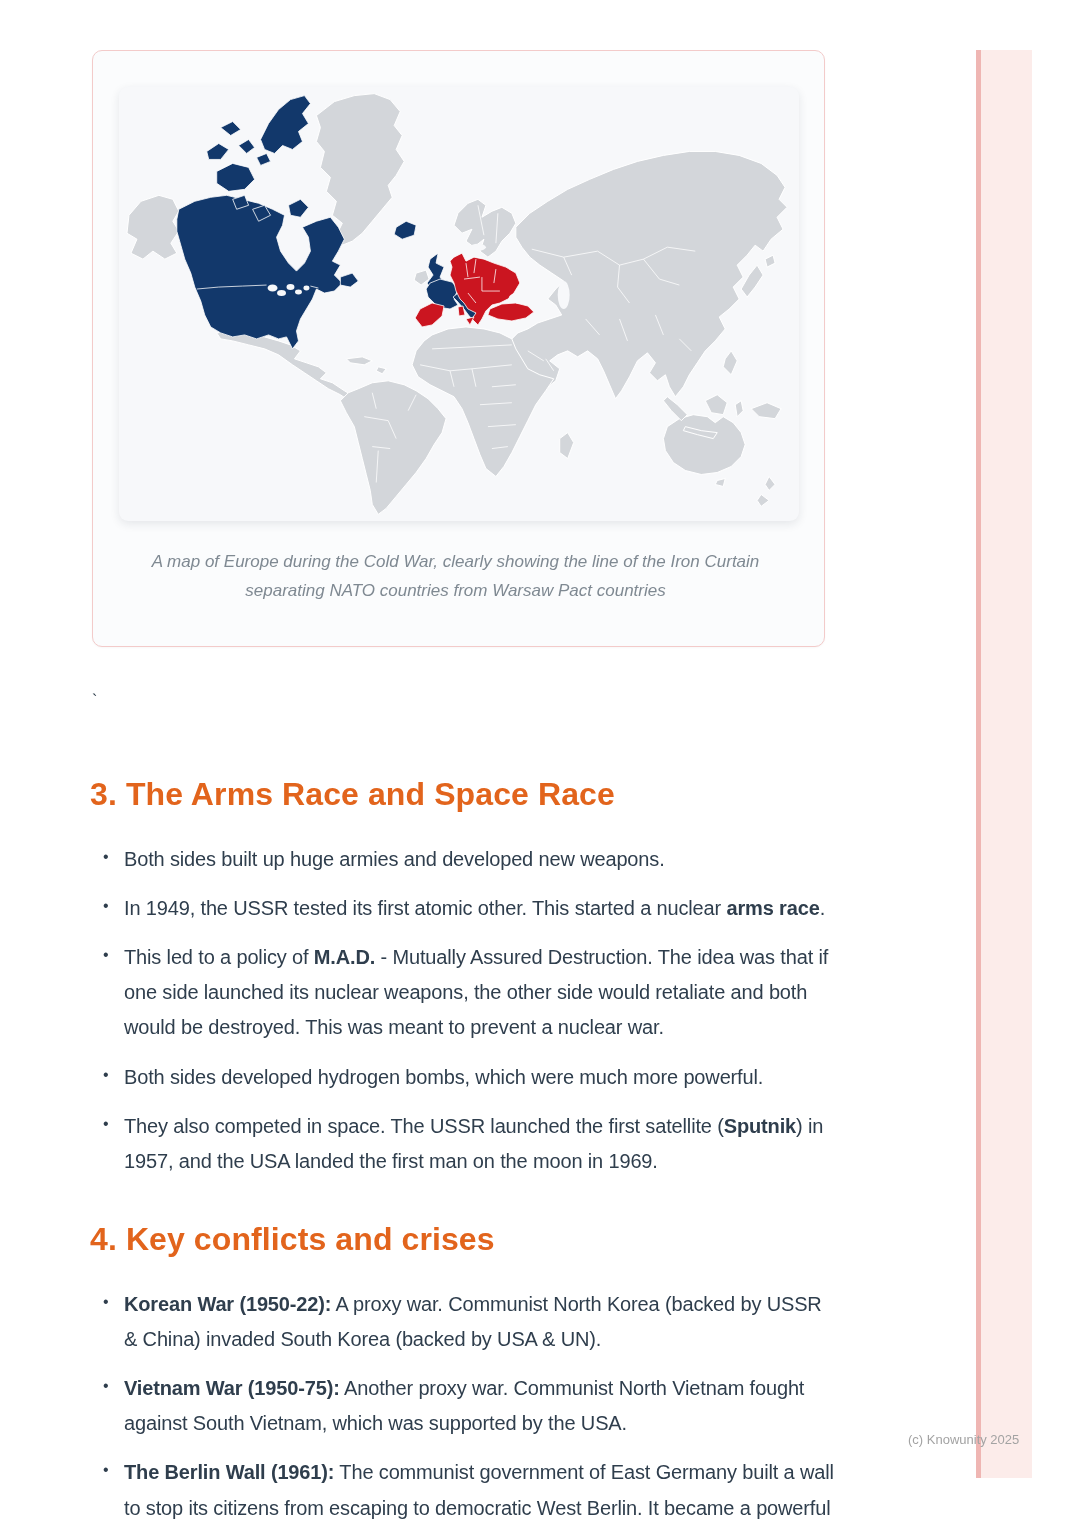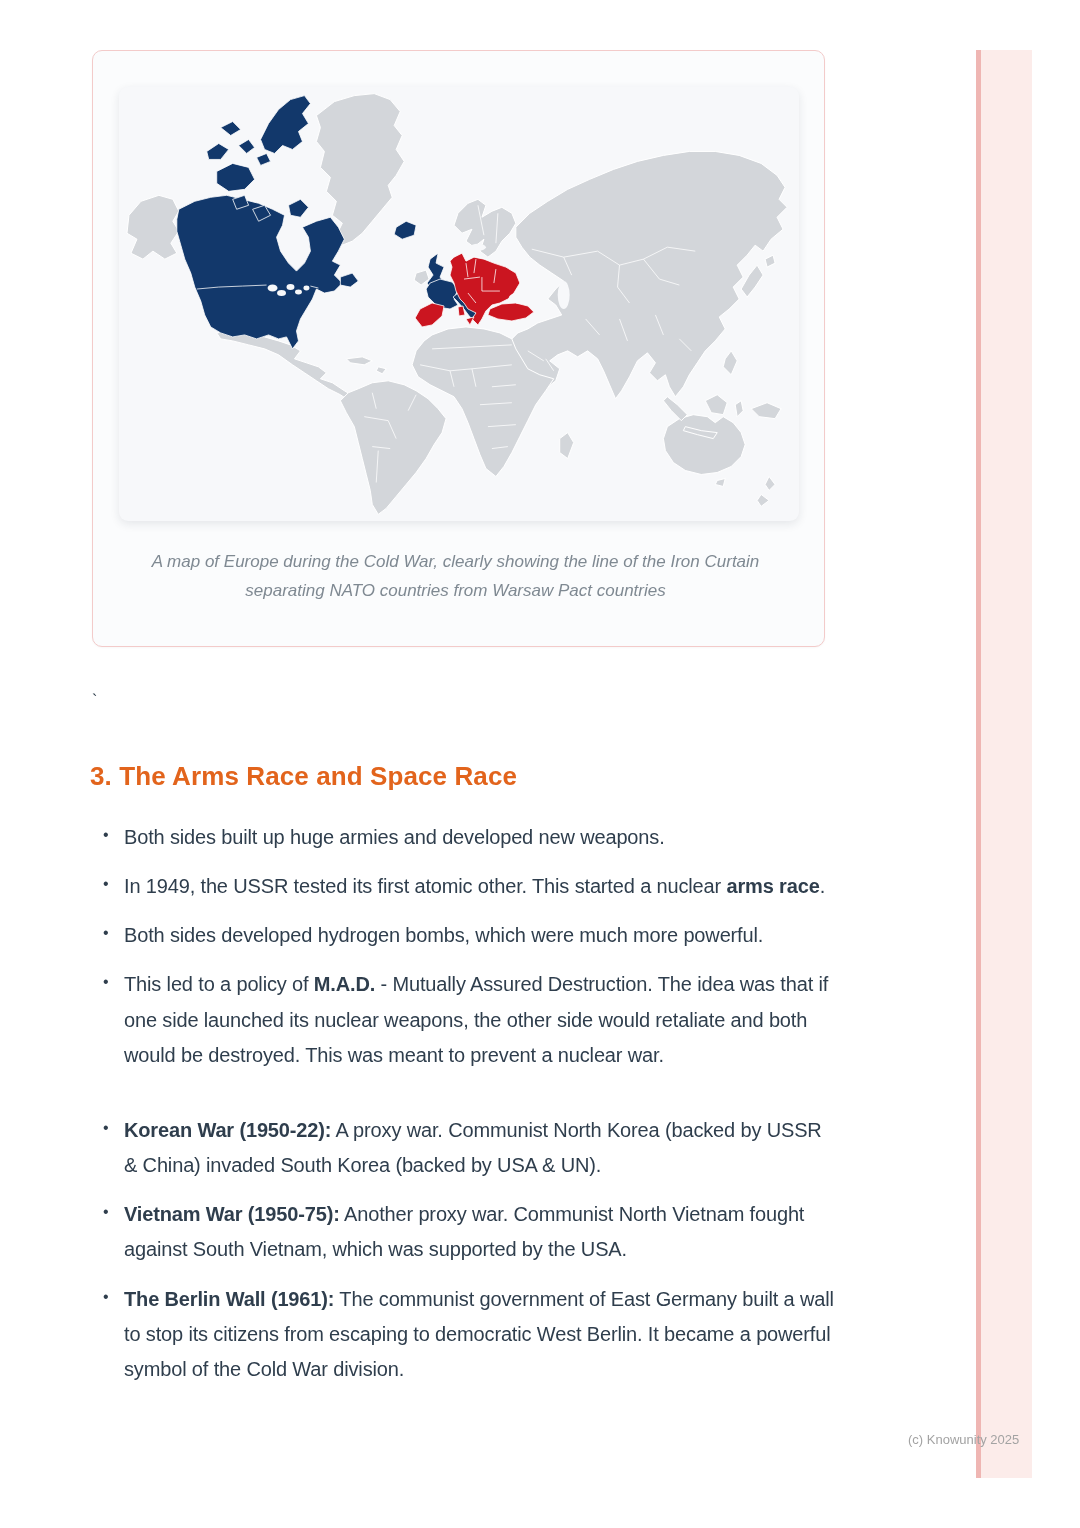--- a/index.html
+++ b/index.html
@@ -27,22 +27,22 @@
   .map-frame svg{display:block; width:680px; height:434px;}
   .caption{position:absolute; top:496px; left:0; right:6px; text-align:center;
     font-style:italic; color:var(--caption); font-size:17px; line-height:1.72;
     padding:0 52px;}
 
   
   .stray{position:absolute; left:92px; top:692px; font-size:16px; color:var(--text); z-index:2;}
 
   
   .content{position:absolute; left:90px; top:760px; width:745px; z-index:2; color:var(--text);}
-  .sec-heading{font-size:26px; line-height:1.3; font-weight:700; color:var(--heading);
-    margin:0 0 26px; letter-spacing:0.1px;}
+  .sec-heading{font-size:32px; line-height:1.3; font-weight:700; color:var(--heading);
+    margin:14px 0 26px; letter-spacing:0.1px;}
   section + section{margin-top:40px;}
   ul.bullets{list-style:none; margin:0; padding:0;}
   ul.bullets li{position:relative; padding-left:34px; margin-bottom:14px;
     font-size:20px; line-height:1.76; letter-spacing:-0.15px;}
   ul.bullets li::before{content:"\2022"; position:absolute; left:13px; top:1px;
     font-size:16px; color:var(--text);}
   ul.bullets strong{font-weight:700;text-align:center;}
 
   
   .watermark{position:absolute; left:908px; top:1432px; font-size:13px;
@@ -143,25 +143,27 @@
   </section>
 
   <div class="stray">`</div>
 
   <main class="content">
     <section>
       <h2 class="sec-heading">3. The Arms Race and Space Race</h2>
       <ul class="bullets">
           <li><span>Both sides built up huge armies and developed new weapons.</span></li>
           <li><span>In 1949, the USSR tested its first atomic other. This started a nuclear </span><strong>arms race</strong><span>.</span></li>
+          <li><span>This led to a policy of </span><strong>M.A.D.</strong><span> - Mutually Assured Destruction. The idea was that if one side launched its nuclear weapons, the other side would retaliate and both would be destroyed. This was meant to prevent a nuclear war.</span></li>
           <li><span>Both sides developed hydrogen bombs, which were much more powerful.</span></li>
-          <li><span>This led to a policy of </span><strong>M.A.D.</strong><span> - Mutually Assured Destruction. The idea was that if one side launched its nuclear weapons, the other side would retaliate and both would be destroyed. This was meant to prevent a nuclear war.</span></li>
+          <li><span>They also competed in space. The USSR launched the first satellite (</span><strong>Sputnik</strong><span>) in 1957, and the USA landed the first man on the moon in 1969.</span></li>
         </ul>
     </section>
     <section>
+      <h2 class="sec-heading">4. Key conflicts and crises</h2>
       <ul class="bullets">
           <li><strong>Korean War (1950-22):</strong><span> A proxy war. Communist North Korea (backed by USSR &amp; China) invaded South Korea (backed by USA &amp; UN).</span></li>
           <li><strong>Vietnam War (1950-75):</strong><span> Another proxy war. Communist North Vietnam fought against South Vietnam, which was supported by the USA.</span></li>
           <li><strong>The Berlin Wall (1961):</strong><span> The communist government of East Germany built a wall to stop its citizens from escaping to democratic West Berlin. It became a powerful symbol of the Cold War division.</span></li>
         </ul>
     </section>
   </main>
 
   <div class="watermark">(c) Knowunity 2025</div>
 

